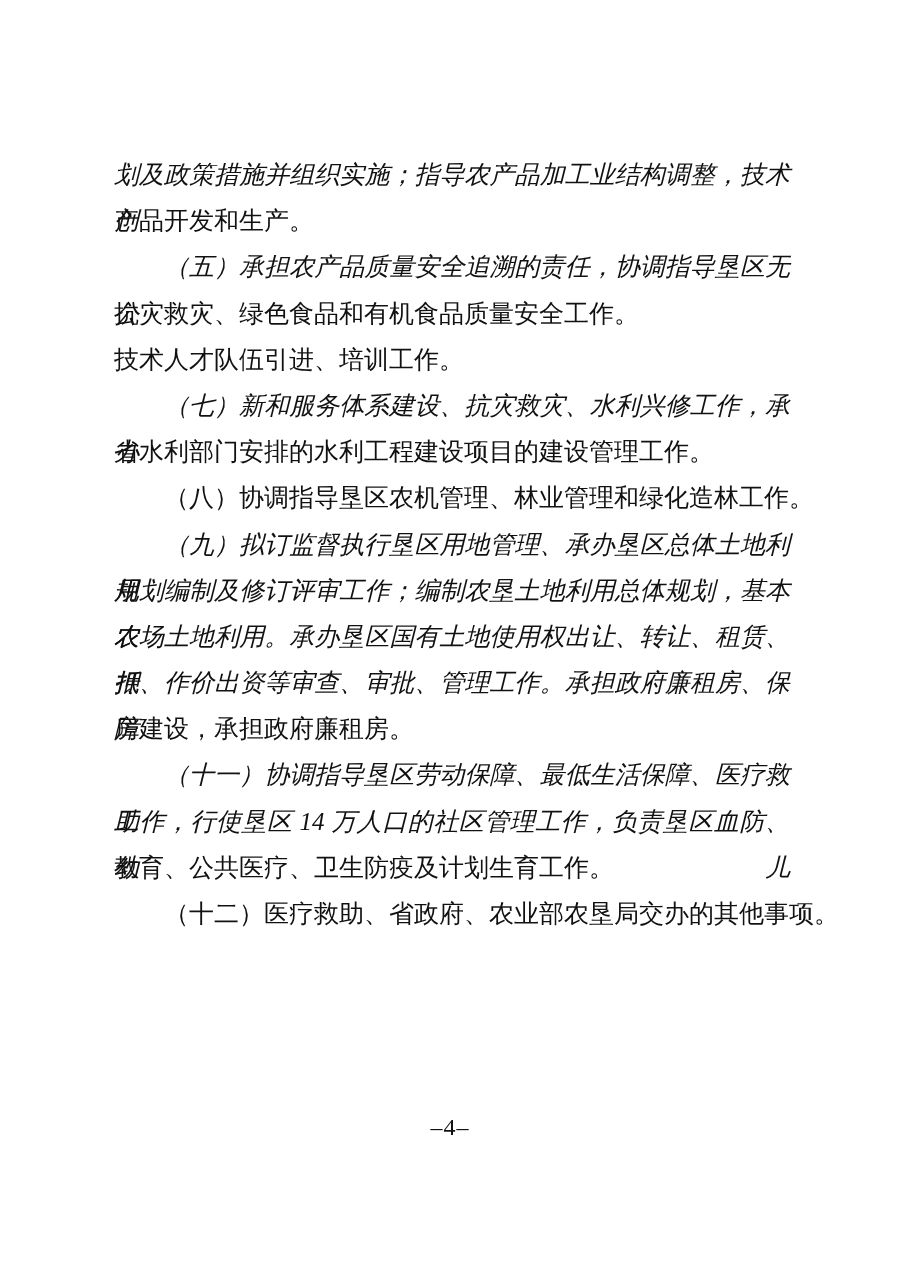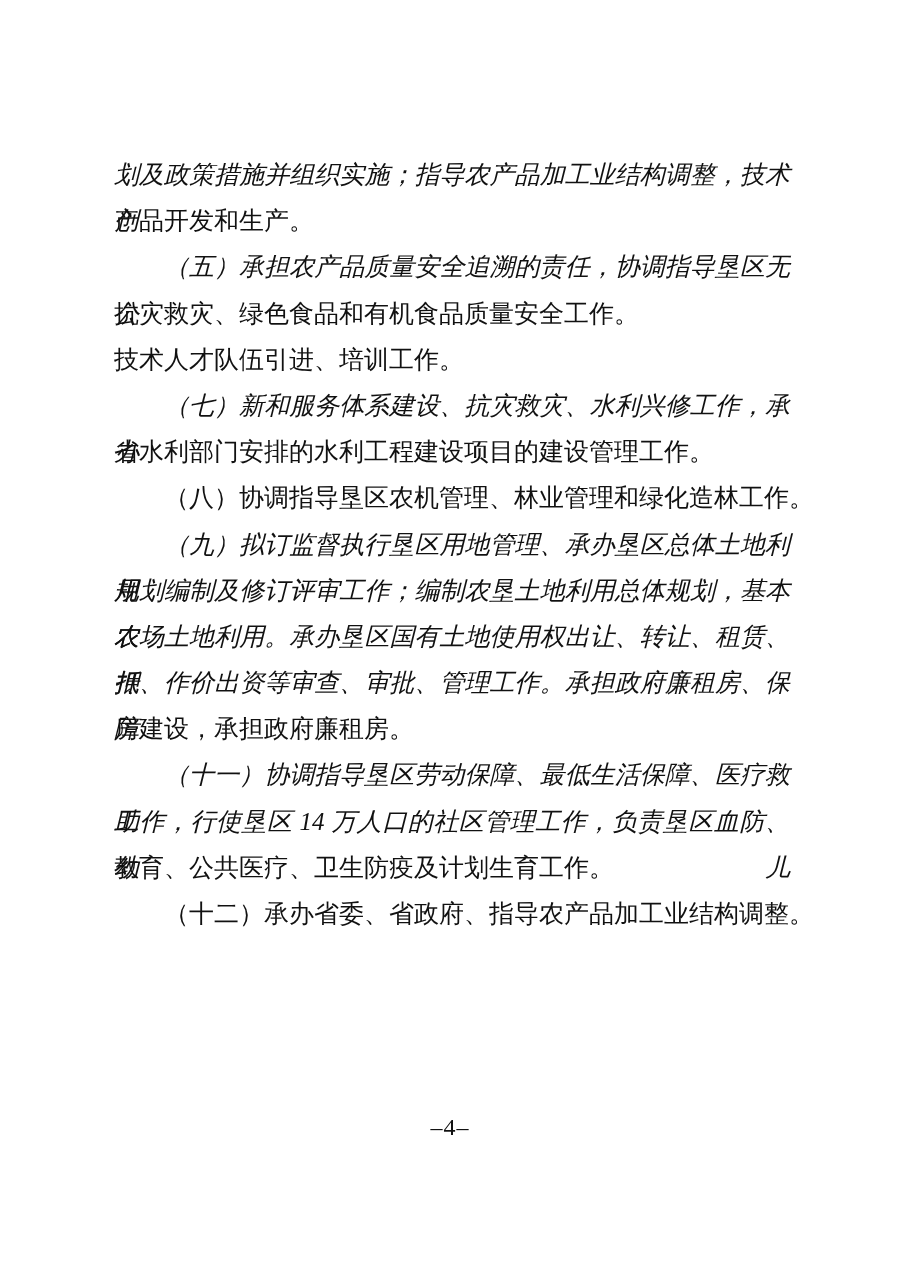--- a/index.html
+++ b/index.html
@@ -67,16 +67,16 @@
     <div class="line">省水利部门安排的水利工程建设项目的建设管理工作。</div>
     <div class="line ind">（八）协调指导垦区农机管理、林业管理和绿化造林工作。</div>
     <div class="line j ind">（九）拟订监督执行垦区用地管理、承办垦区总体土地利用</div>
     <div class="line j">规划编制及修订评审工作；编制农垦土地利用总体规划，基本农</div>
     <div class="line j">农场土地利用。承办垦区国有土地使用权出让、转让、租赁、抵</div>
     <div class="line j">押、作价出资等审查、审批、管理工作。承担政府廉租房、保障</div>
     <div class="line">房建设，承担政府廉租房。</div>
     <div class="line j ind">（十一）协调指导垦区劳动保障、最低生活保障、医疗救助</div>
     <div class="line j">工作，行使垦区 14 万人口的社区管理工作，负责垦区血防、幼儿</div>
     <div class="line">教育、公共医疗、卫生防疫及计划生育工作。</div>
-    <div class="line ind">（十二）承办省委、省政府、指导农产品加工业结构调整。</div>
+    <div class="line ind">（十二）医疗救助、省政府、农业部农垦局交办的其他事项。</div>
   </div>
   <div class="page-number">–4–</div>
 </div>
 
 </body></html>

